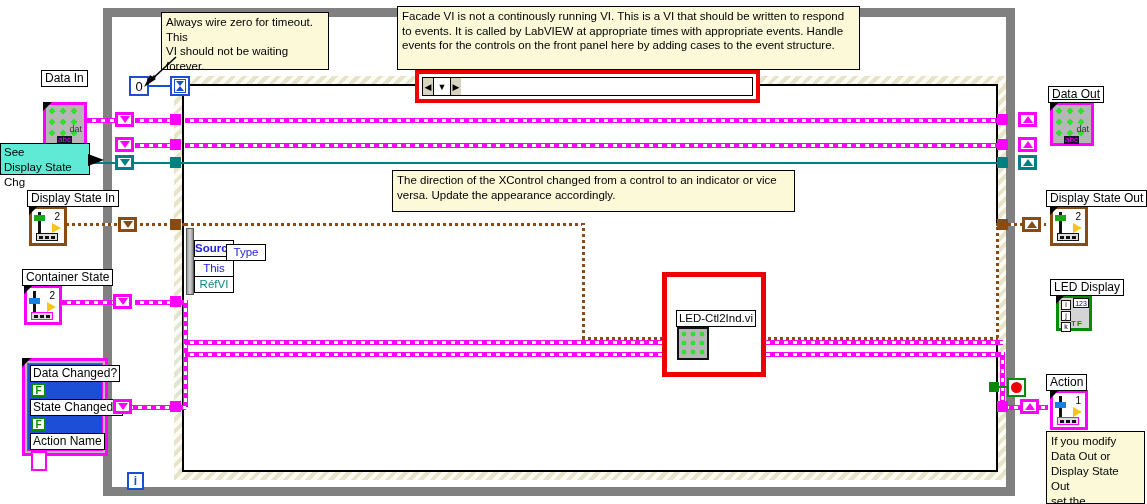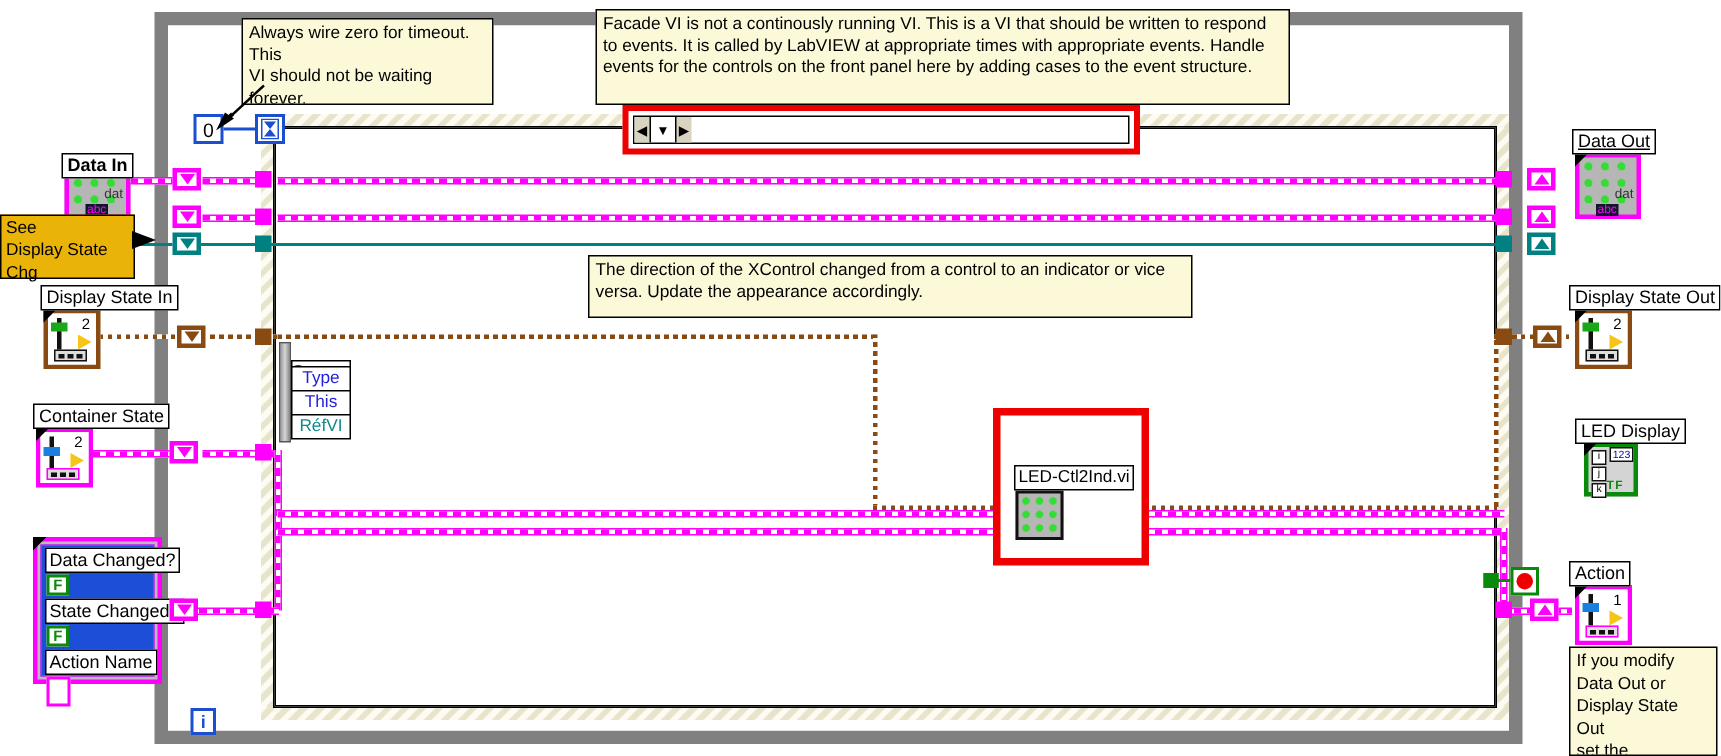--- a/index.html
+++ b/index.html
@@ -72,22 +72,22 @@
     color:#000; z-index:30;
   }
   #comment-timeout { left:161px; top:12px; width:168px; height:58px; overflow:hidden; }
   #comment-facade { left:397px; top:6px; width:463px; height:64px; }
   #comment-direction { left:392px; top:170px; width:403px; height:42px; }
   #comment-modify {
     left:1046px; top:431px; width:99px; height:73px; overflow:hidden;
     line-height:15px;
   }
   #comment-see {
-    left:0px; top:143px; width:90px; height:43px;
-    background:#eab308; border:1px solid #000;
+    left:0px; top:143px; width:90px; height:32px;
+    background:#5eead4; border:1px solid #000;
     font-size:11.5px; line-height:15px; padding:1px 3px; z-index:30;
   }
   .comment-arrow { z-index:31; }
 
   
   .term-label {
     background:#ffffff; border:1px solid #000;
     font-size:12px; padding:0 3px; line-height:15px; height:17px;
     white-space:nowrap; z-index:22;
   }
@@ -428,21 +428,21 @@
 <div class="abs pad brown" style="left:170px; top:219px;"></div>
 <div class="abs pad pink" style="left:170px; top:296px;"></div>
 <div class="abs pad pink" style="left:170px; top:401px;"></div>
 
 <div class="abs pad pink" style="left:997px; top:114px;"></div>
 <div class="abs pad pink" style="left:997px; top:139px;"></div>
 <div class="abs pad teal" style="left:997px; top:157px;"></div>
 <div class="abs pad brown" style="left:997px; top:219px;"></div>
 <div class="abs pad pink" style="left:997px; top:401px;"></div>
 
-<div class="abs term-label" style="left:41px; top:102px;font-weight:bold;">Data In</div>
+<div class="abs term-label" style="left:41px; top:70px;">Data In</div>
 <div class="abs term-box data-term" style="left:43px; top:102px;">
   <div class="term-corner"></div>
   <div class="dots"></div>
   <div class="dattag">dat</div>
   <div class="abctag">abc</div>
 </div>
 
 <div class="abs term-label" style="left:27px; top:190px;">Display State In</div>
 <div class="abs term-box ds-term" style="left:29px; top:206px;">
   <div class="term-corner"></div>
@@ -475,21 +475,21 @@
     <div class="cc-label" style="left:2px; top:35px;">State Changed?</div>
     <div class="cc-bool" style="left:3px; top:53px;">F</div>
     <div class="cc-label" style="left:2px; top:69px;">Action Name</div>
     <div class="cc-str" style="left:3px; top:87px;"></div>
   </div>
 </div>
 
 <div class="abs" id="unbundle">
   <div id="unbundle-rail"></div>
   <div class="ub-item" style="top:12px;font-weight:bold;">Source</div>
-  <div class="ub-item" style="top:16px;">Type</div>
+  <div class="ub-item" style="top:16px;margin-left:32px;">Type</div>
   <div class="ub-item" style="top:32px;">This</div>
   <div class="ub-item teal-txt" style="top:48px;">RéfVI</div>
 </div>
 
 <div class="abs" id="subvi-highlight"></div>
 <div class="abs" id="subvi-label">LED-Ctl2Ind.vi</div>
 <div class="abs" id="subvi-node">
   <div class="dots"></div>
 </div>
 

